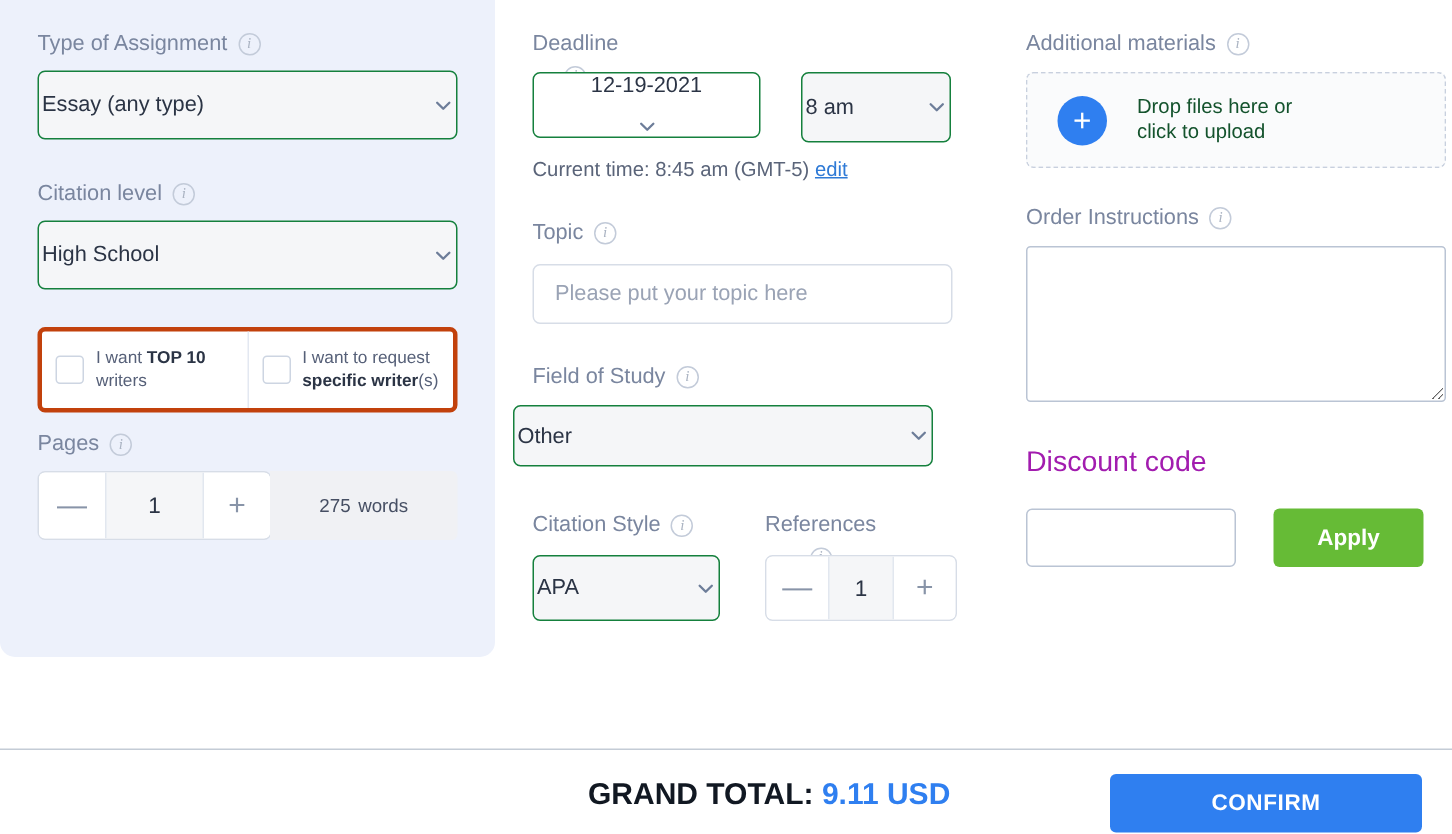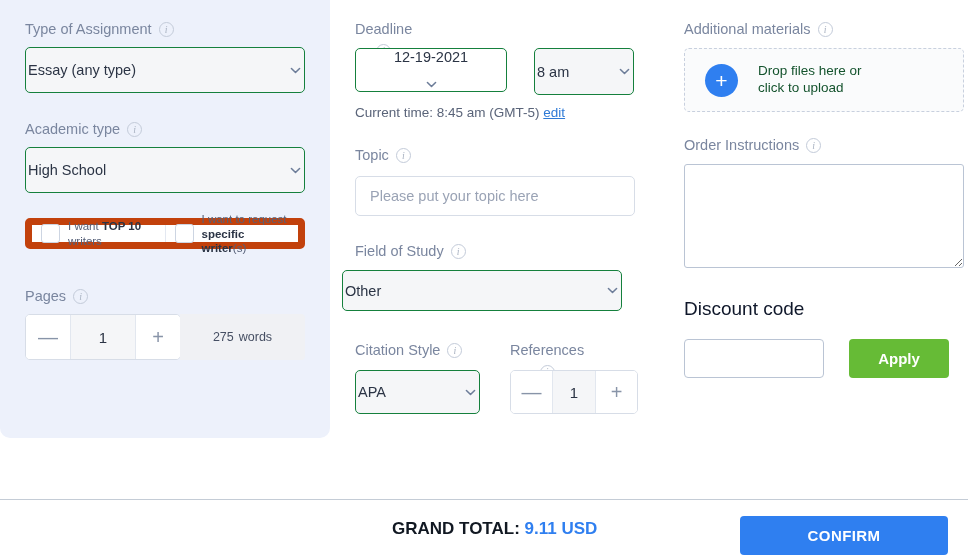--- a/index.html
+++ b/index.html
@@ -75,23 +75,23 @@
     border-bottom-left-radius: 10px;
   }
   #type-label   { position: absolute; left: 25px; top: 22px; }
   #type-select  { position: absolute; left: 25px; top: 47px; width: 280px; height: 46px; }
   #level-label  { position: absolute; left: 25px; top: 122px; }
   #level-select { position: absolute; left: 25px; top: 147px; width: 280px; height: 46px; }
 
   #writer-options {
     position: absolute;
     left: 25px; top: 218px;
-    width: 280px; height: 31px;
+    width: 280px; height: 57px;
     background: #ffffff;
-    border: 7px solid #c2410c;
+    border: 3px solid #c2410c;
     border-radius: 5px;
     box-sizing: border-box;
     display: flex;
   }
   .writer-opt {
     flex: 1 1 50%;
     display: flex;
     align-items: center;
     gap: 8px;
     padding: 0 9px;
@@ -258,21 +258,21 @@
     border-radius: 3px;
     background: #fff;
     resize: both;
     font-family: "Liberation Sans", sans-serif;
     font-size: 14px;
     padding: 6px 8px;
     color: #2b3445;
   }
   #discount-title {
     position: absolute; left: 684px; top: 298px;
-    font-size: 19px; color: #0f172a;
+    font-size: 19px; color: #a21caf;
   }
   #discount-input {
     position: absolute; left: 684px; top: 339px;
     width: 140px; height: 39px;
     box-sizing: border-box;
     border: 1px solid #bac4d4;
     border-radius: 4px;
     background: #fff;
     padding: 0 10px;
     font-family: "Liberation Sans", sans-serif;
@@ -294,21 +294,21 @@
   
   #bottom-bar {
     position: absolute;
     left: 0; right: 0; top: 499px;
     height: 57px;
     border-top: 1px solid #c4ccd6;
     background: #fff;
   }
   #grand-total {
     position: absolute; left: 392px; top: 19px;
-    font-size: 17px; font-weight: bold; color: #111822;
+    font-size: 20px; font-weight: bold; color: #111822;
     white-space: nowrap;
   }
   #grand-total .amount { color: #2f7ff0; }
   #confirm-button {
     position: absolute; left: 740px; top: 16px;
     width: 208px; height: 39px;
     background: #2f7ff0;
     border: none; border-radius: 4px;
     color: #fff;
     font-size: 15px;
@@ -330,21 +330,21 @@
   <div id="type-select" class="select">
     <span>Essay (any type)</span>
     <span class="chev">
       <svg viewBox="0 0 16 16">
           <path d="M3 5.5 L8 10.5 L13 5.5" fill="none" stroke="#6d7d99" stroke-width="1.9" stroke-linecap="round" stroke-linejoin="round"></path>
         </svg>
     </span>
   </div>
 
   <div id="level-label" class="label">
-    <span>Academic type</span>
+    <span>Citation level</span>
     <span class="info-icon">i</span>
   </div>
   <div id="level-select" class="select">
     <span>High School</span>
     <span class="chev">
       <svg viewBox="0 0 16 16">
           <path d="M3 5.5 L8 10.5 L13 5.5" fill="none" stroke="#6d7d99" stroke-width="1.9" stroke-linecap="round" stroke-linejoin="round"></path>
         </svg>
     </span>
   </div>

